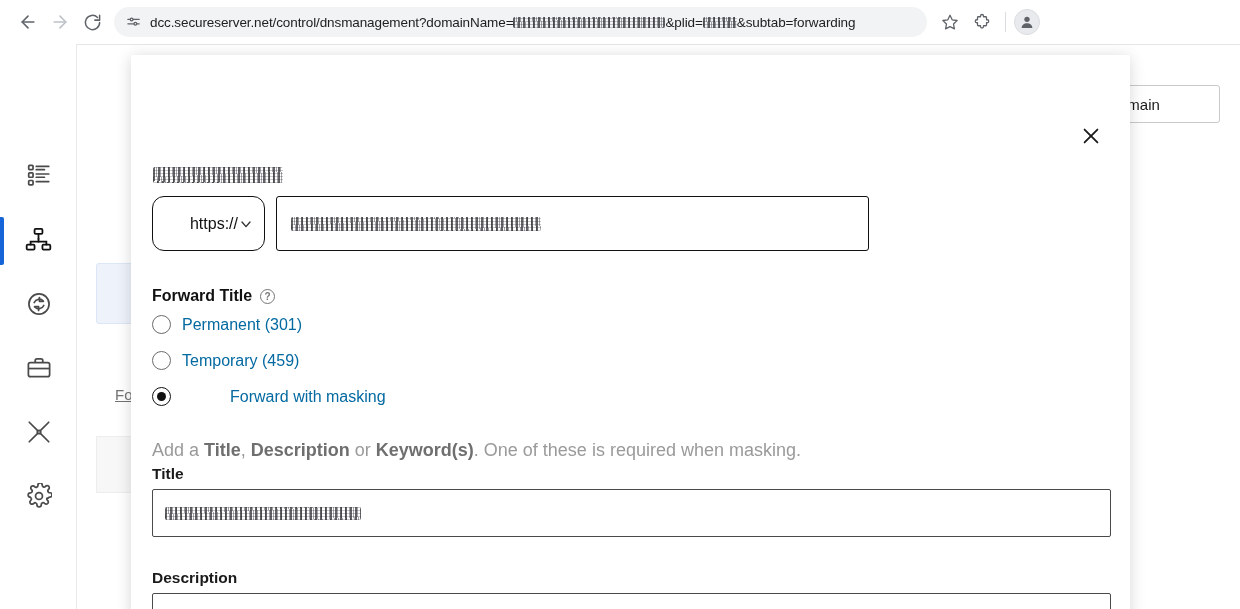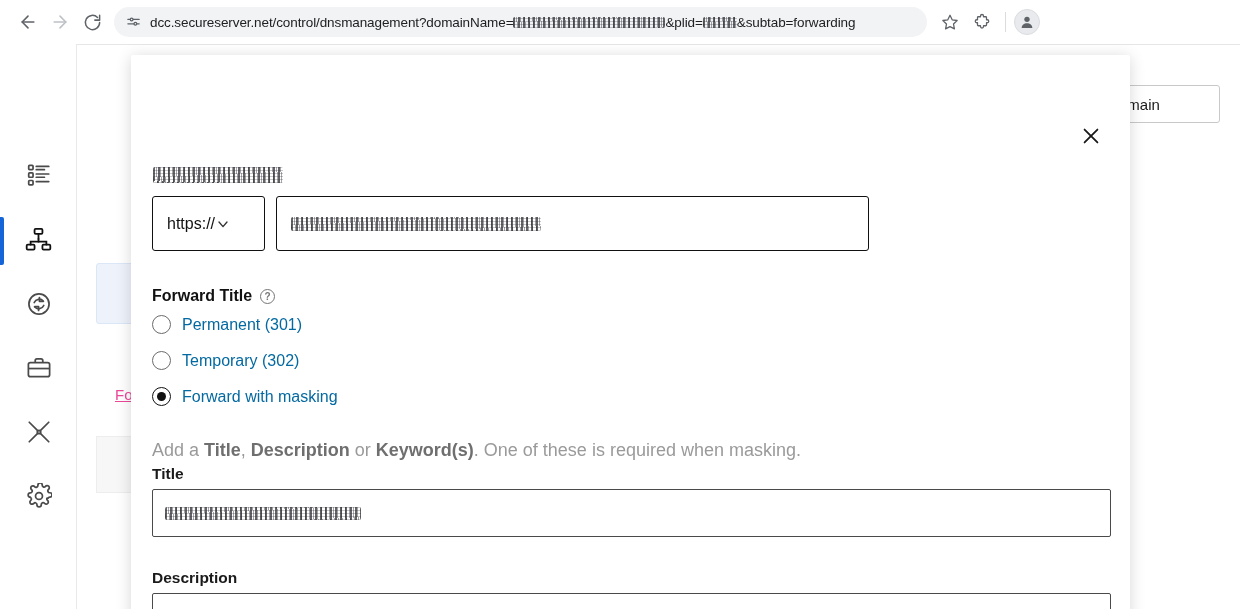--- a/index.html
+++ b/index.html
@@ -131,21 +131,21 @@
   }
   .bg-banner-edit {
     position: absolute;
     right: 14px; top: 20px;
     font-size: 15px; color: #1a1a1a;
   }
   .bg-link {
     position: absolute;
     top: 342px; left: 115px;
     font-size: 15px;
-    color: #ec4899;
+    color: #737373;
     text-decoration: underline;
   }
   .bg-row {
     position: absolute;
     top: 392px; left: 96px;
     width: 1124px; height: 57px;
     background: #f7f7f7;
     border: 1px solid #ededed;
   }
   .bg-right-col {
@@ -200,23 +200,23 @@
 
   
   .url-row {
     position: absolute;
     top: 141px; left: 21px;
     display: flex; align-items: stretch;
   }
   .scheme-select {
     width: 113px; height: 55px;
     border: 1.5px solid #111111;
-    border-radius: 3px;
-    background: #ffffff;
-    display: flex; align-items: center; justify-content: flex-start;
+    border-radius: 12px;
+    background: #ffffff;
+    display: flex; align-items: center; justify-content: flex-end;
     padding: 0 10px 0 14px;
     font-size: 16px;
     color: #111111;
   }
   .scheme-select .caret {
     color: #333; display: flex; align-items: center;
   }
   .url-input {
     width: 593px; height: 55px;
     margin-left: 11px;
@@ -261,21 +261,21 @@
   .radio.checked::after {
     content: "";
     position: absolute; left: 50%; top: 50%;
     width: 9px; height: 9px;
     margin-left: -4.5px; margin-top: -4.5px;
     border-radius: 50%;
     background: #111111;
   }
   .radio-row.r1 { top: 260px; }
   .radio-row.r2 { top: 296px; }
-  .radio-row.r3 { top: 332px; }
+  .radio-row.r3 { top: 332px; gap: 48px; }
   .radio-row.r3 .label { font-weight: 400; }
 
   
   .mask-note {
     position: absolute; top: 385px; left: 21px;
     font-size: 18px; color: #9a9a9a;
   }
   .mask-note b { color: #6f6f6f; font-weight: bold; }
 
   .field-label {
@@ -478,21 +478,21 @@
     <div class="ft-label">Forward Title</div>
     <div class="help-icon">?</div>
 
     <div class="radio-row r1">
       <span class="radio"></span>
       <span class="label">Permanent (301)</span>
     </div>
 
     <div class="radio-row r2">
       <span class="radio"></span>
-      <span class="label">Temporary (302)</span>
+      <span class="label">Temporary (459)</span>
     </div>
 
     <div class="radio-row r3">
       <span class="radio checked"></span>
       <span class="label">Forward with masking</span>
     </div>
 
     <div class="mask-note"><span>Add a </span><b>Title</b><span>, </span><b>Description</b><span> or </span><b>Keyword(s)</b><span>. One of these is required when masking.</span></div>
 
     <div class="field-label title-lbl">Title</div>

